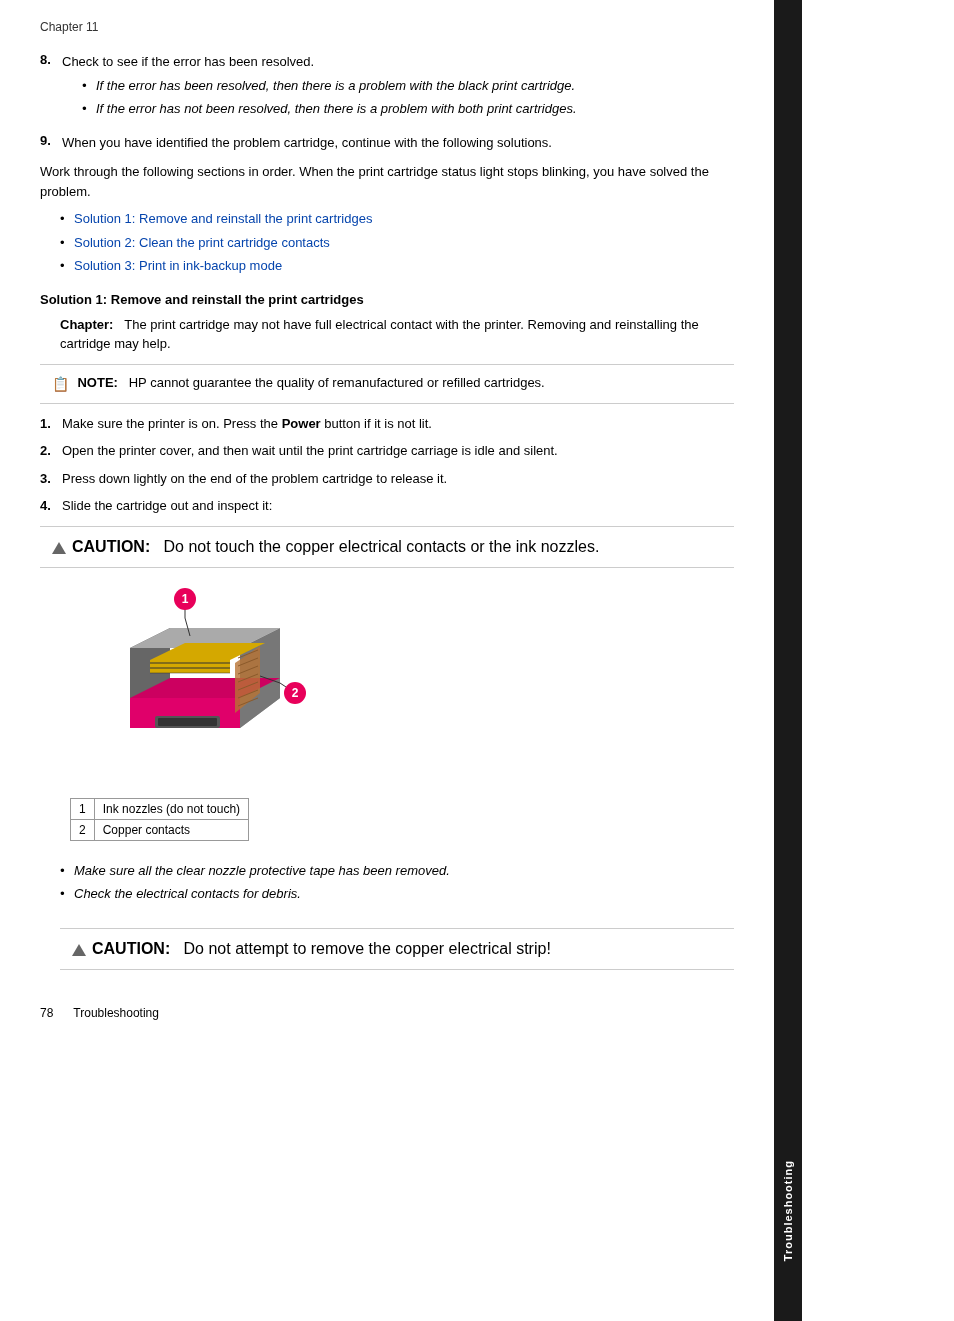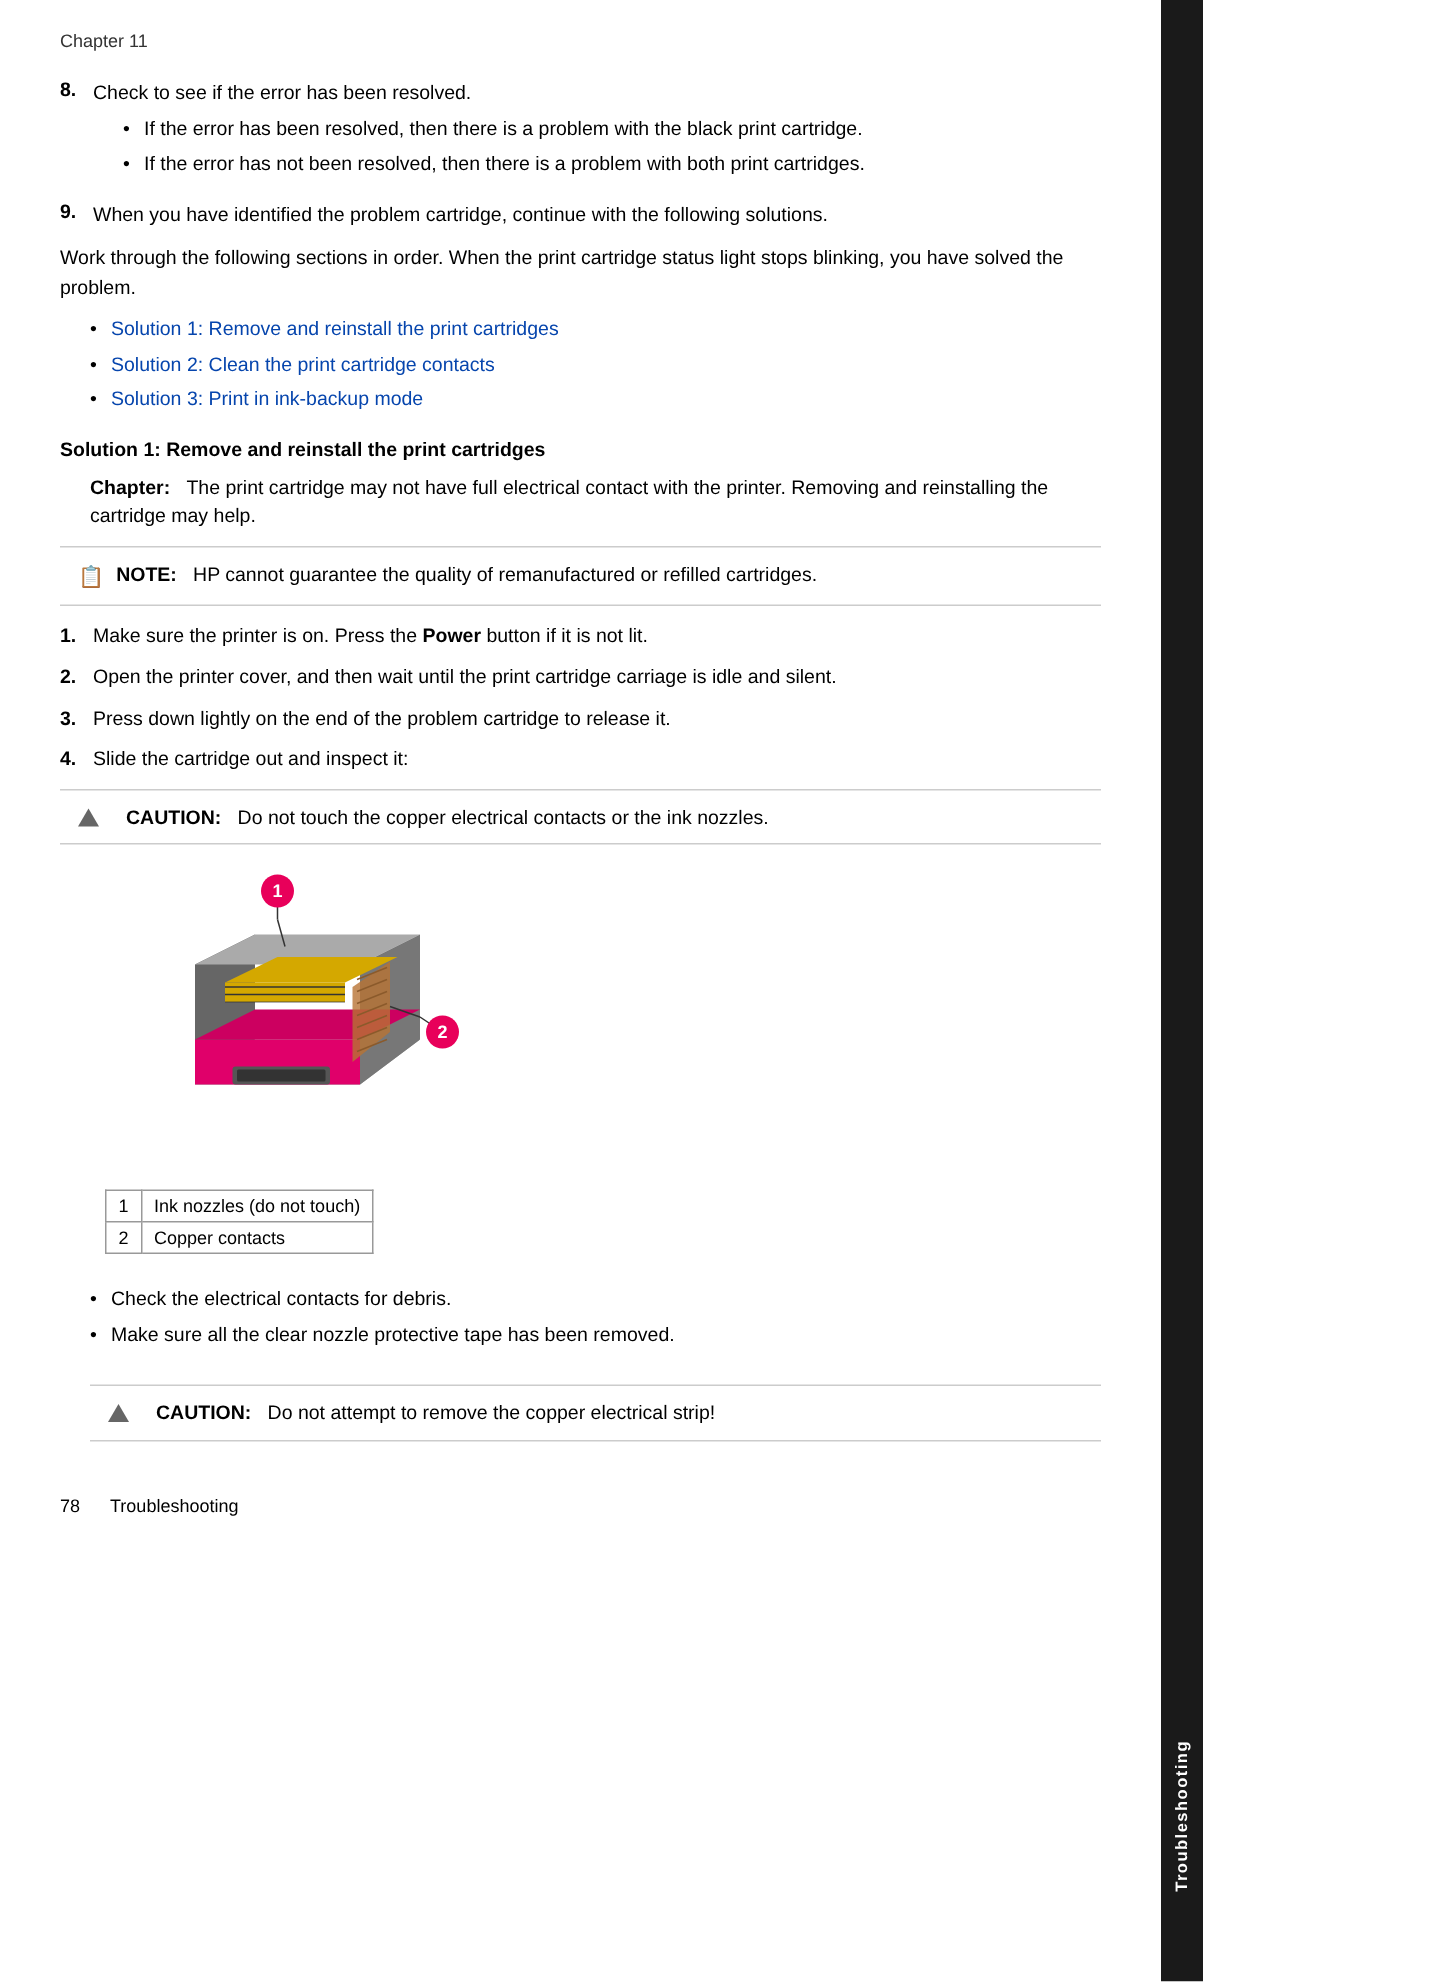--- a/index.html
+++ b/index.html
@@ -64,20 +64,21 @@
 
     .item-content {
       flex: 1;
       font-size: 13px;
       line-height: 1.5;
     }
 
     .bullet-list {
       list-style: none;
       margin: 4px 0 4px 20px;
+      font-style: italic;
     }
 
     .bullet-list li {
       position: relative;
       padding-left: 14px;
       margin-bottom: 4px;
       font-size: 13px;
       line-height: 1.5;
     }
 
@@ -146,22 +147,22 @@
       flex-shrink: 0;
     }
 
     .caution-full {
       border-top: 1px solid #ccc;
       border-bottom: 1px solid #ccc;
       padding: 8px 12px;
       margin: 10px 0;
       display: flex;
       align-items: flex-start;
-      gap: 16px;
-      font-size: 13px;
+      gap: 4px;
+      font-size: 16px;
       line-height: 1.5;
     }
 
     .sub-heading {
       font-size: 13px;
       font-weight: bold;
       margin: 14px 0 10px 0;
     }
 
     .steps-list {
@@ -406,22 +407,22 @@
           </tr>
           <tr>
             <td>2</td>
             <td>Copper contacts</td>
           </tr>
         </tbody>
       </table>
     </div>
 
     <ul class="bullet-list">
+      <li>Make sure all the clear nozzle protective tape has been removed.</li>
       <li>Check the electrical contacts for debris.</li>
-      <li>Make sure all the clear nozzle protective tape has been removed.</li>
     </ul>
 
     <div class="caution-full" style="margin-left:20px;margin-top:24px;">
       <span>
         <span class="triangle-icon"></span>
       </span>
       <span>
         <strong>CAUTION:</strong>
         &nbsp;&nbsp;<span>Do not attempt to remove the copper electrical strip!</span>
       </span>

